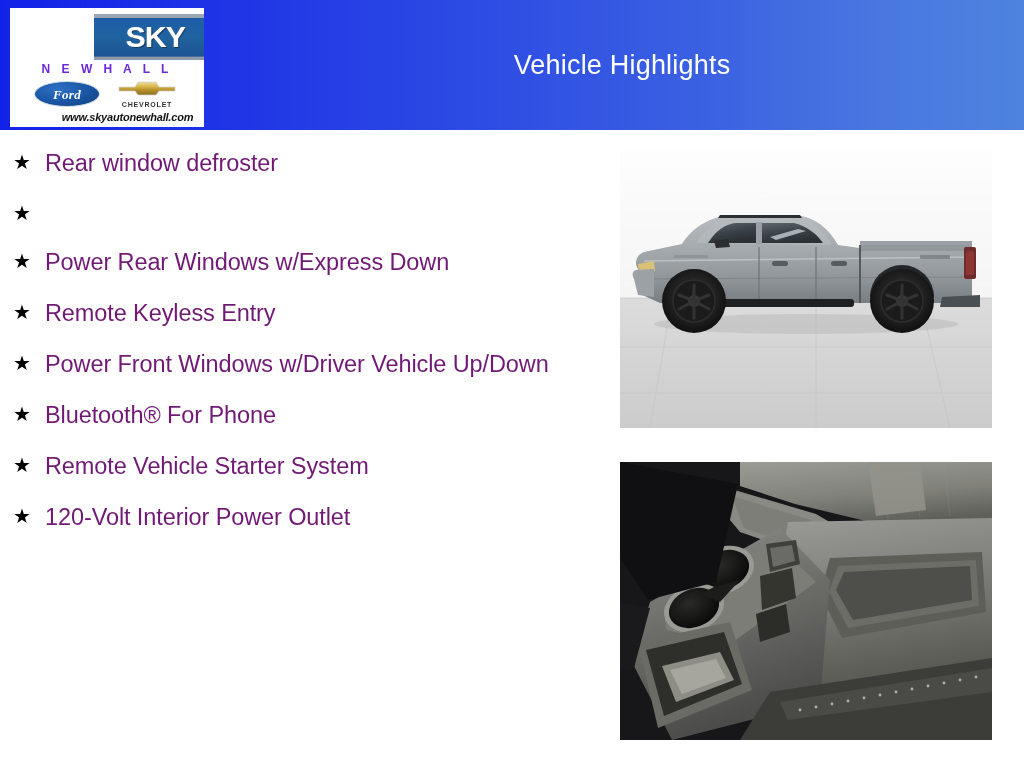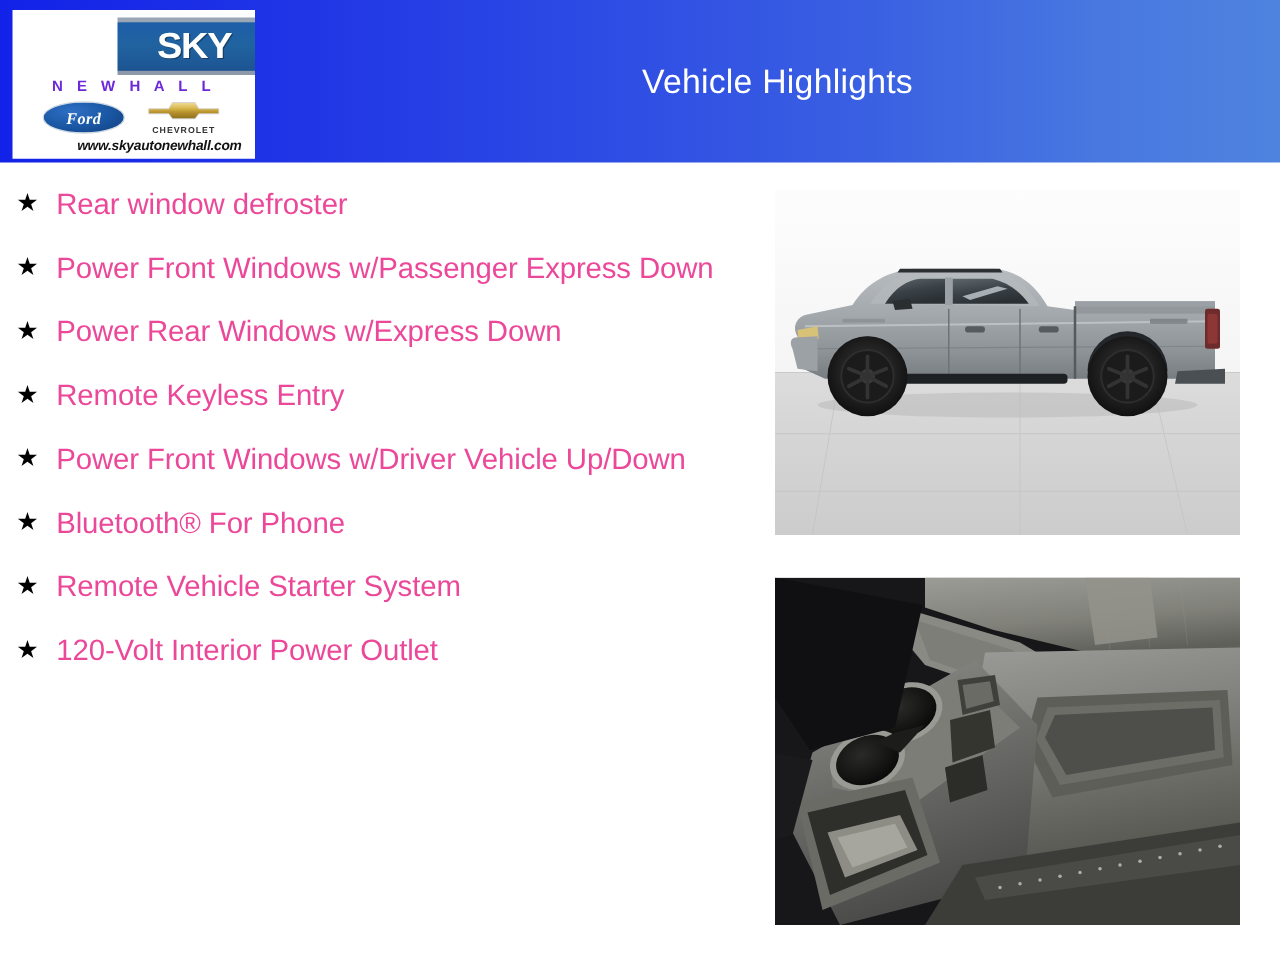--- a/index.html
+++ b/index.html
@@ -192,21 +192,21 @@
     flex: 0 0 auto;
     width: 32px;
     color: #000000;
     font-size: 20px;
     line-height: 32px;
     font-family: "DejaVu Sans", sans-serif;
   }
 
   .feature-text {
     flex: 1 1 auto;
-    color: #ec4899;
+    color: #701a75;
     font-size: 23.5px;
     line-height: 35px;
     font-family: "Liberation Sans", sans-serif;
     letter-spacing: -0.1px;
     max-width: 530px;
   }
 
   
   .photo {
     position: absolute;
@@ -274,21 +274,20 @@
     </div>
   </div>
 
   <ul class="features">
     <li class="feature-item">
       <span class="feature-star">★</span>
       <span class="feature-text">Rear window defroster</span>
     </li>
     <li class="feature-item">
       <span class="feature-star">★</span>
-      <span class="feature-text">Power Front Windows w/Passenger Express Down</span>
     </li>
     <li class="feature-item">
       <span class="feature-star">★</span>
       <span class="feature-text">Power Rear Windows w/Express Down</span>
     </li>
     <li class="feature-item">
       <span class="feature-star">★</span>
       <span class="feature-text">Remote Keyless Entry</span>
     </li>
     <li class="feature-item">

